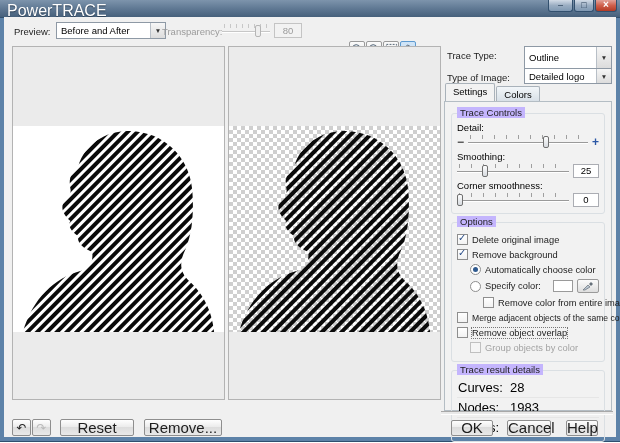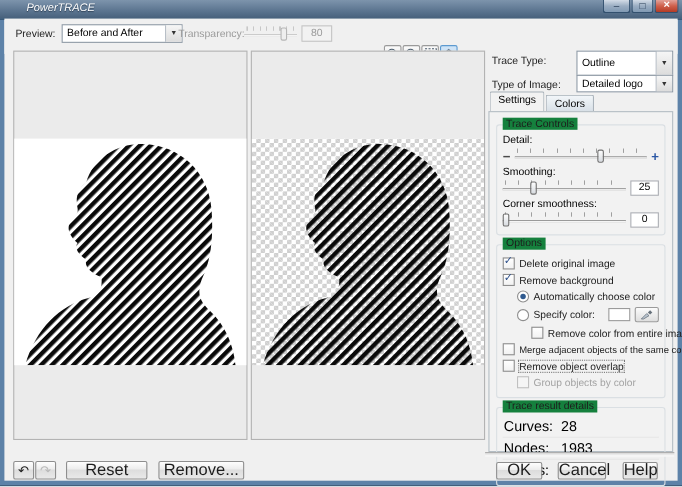--- a/index.html
+++ b/index.html
@@ -4,21 +4,21 @@
 <style>
   html,body{margin:0;padding:0;width:620px;height:443px;overflow:hidden;
     font-family:"Liberation Sans","DejaVu Sans",sans-serif;-webkit-font-smoothing:antialiased;}
   .window{position:relative;width:612px;height:437px;margin:0;background:#f0f0f0;
     border-left:4px solid #5d82a8;border-right:4px solid #5d82a8;border-bottom:4px solid #5d82a8;
     outline:1px solid #2f4f6f;box-sizing:content-box;}
   
   .titlebar{position:absolute;left:-4px;top:0;width:620px;height:17px;
     background:linear-gradient(180deg,#7d94ac 0%,#5d7691 55%,#46607b 100%);
     border-bottom:1px solid #31506e;}
-  .titlebar .title{position:absolute;left:24px;top:2px;font-size:10px;color:#fff;text-shadow:0 1px 1px #2a3c50;font-style:italic;}
+  .titlebar .title{position:absolute;left:7px;top:2px;font-size:16px;color:#fff;text-shadow:0 1px 1px #2a3c50;}
   .wbtn{position:absolute;top:0;height:12px;border:1px solid #32506e;border-top:none;
     border-radius:0 0 3px 3px;background:linear-gradient(#d3dce7,#9aadc2 50%,#8099b3);
     text-align:center;cursor:pointer;box-sizing:border-box;}
   .wbtn i{font-style:normal;font-size:9px;line-height:10px;color:#243a52;display:block;}
   .wbtn.close{background:linear-gradient(#e2a198,#cf5f4b 50%,#b33a24);}
   .wbtn.close i{color:#fff;font-size:10px;font-weight:bold;}
   
   .toolbar{position:absolute;left:0;top:17px;width:612px;height:32px;background:#f0f0f0;}
   .tlabel{position:absolute;top:9px;font-size:9.5px;color:#1d1d1d;}
   .tlabel.dis{color:#9b9b9b;}
@@ -57,21 +57,21 @@
   .img svg{display:block;width:100%;height:100%;}
   
   .plabel{position:absolute;font-size:9.5px;color:#1d1d1d;}
   .tabs{position:absolute;left:441px;top:85px;height:16px;display:flex;align-items:flex-end;}
   .tab{font-size:9.5px;padding:2px 7px 1px;border:1px solid #a9b2ba;border-bottom:none;
     border-radius:2px 2px 0 0;background:linear-gradient(#f2f6f9,#d8e0e7);margin-right:1px;cursor:pointer;}
   .tab.active{background:#f2f2f2;position:relative;top:0;padding-bottom:4px;}
   .tabpage{position:absolute;left:440px;top:101px;width:168px;height:310px;background:#f2f2f2;
     border:1px solid #b4bdc4;box-sizing:border-box;padding:3px 5px;}
   .grp{position:relative;border:1px solid #dadfe3;border-radius:3px;margin:8px 1px 6px;padding:7px 5px 4px;}
-  .glabel{position:absolute;top:-7px;left:5px;background:#15803d;padding:0 3px;font-size:9.5px;color:#1d1d1d;}
+  .glabel{position:absolute;top:-7px;left:5px;background:#c4b5fd;padding:0 3px;font-size:9.5px;color:#1d1d1d;}
   .ctl-label{font-size:9.5px;margin:1px 0 1px;}
   .srow{display:flex;align-items:center;gap:4px;margin-bottom:2px;}
   .srow .slider{flex:1;}
   .sgn{font-size:12px;font-weight:bold;color:#4a4a4a;line-height:10px;}
   .sgn.plus{color:#2b57a5;}
   .srow .vbox{position:static;width:26px;height:14px;line-height:12px;flex:none;}
   
   .orow{display:flex;align-items:center;gap:4px;margin:4px 0;}
   .ind1{margin-left:13px;}.ind2{margin-left:26px;}
   .checkbox{width:11px;height:11px;border:1px solid #8e8e8e;background:linear-gradient(#fff,#f2f2f2);

